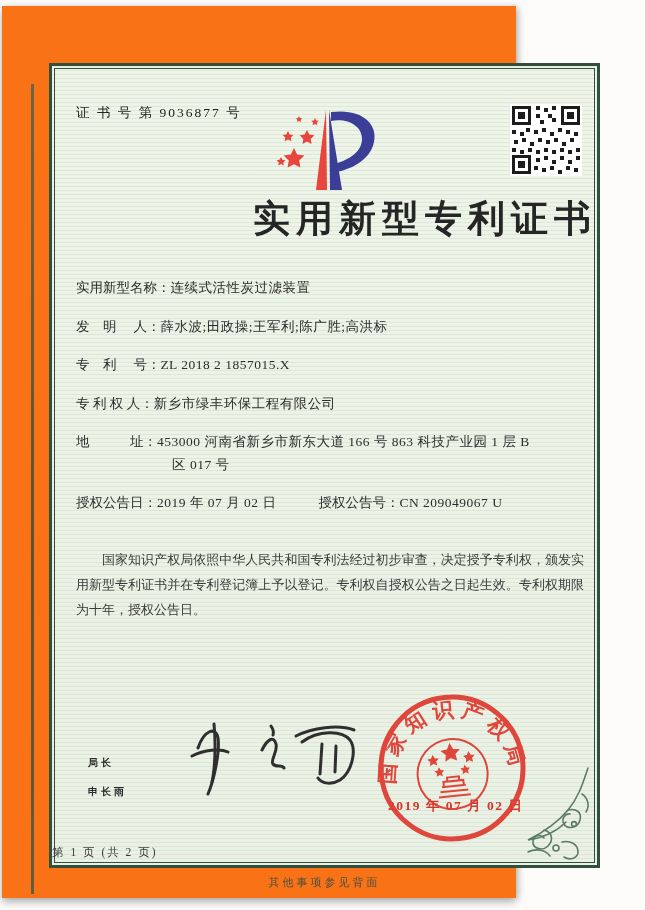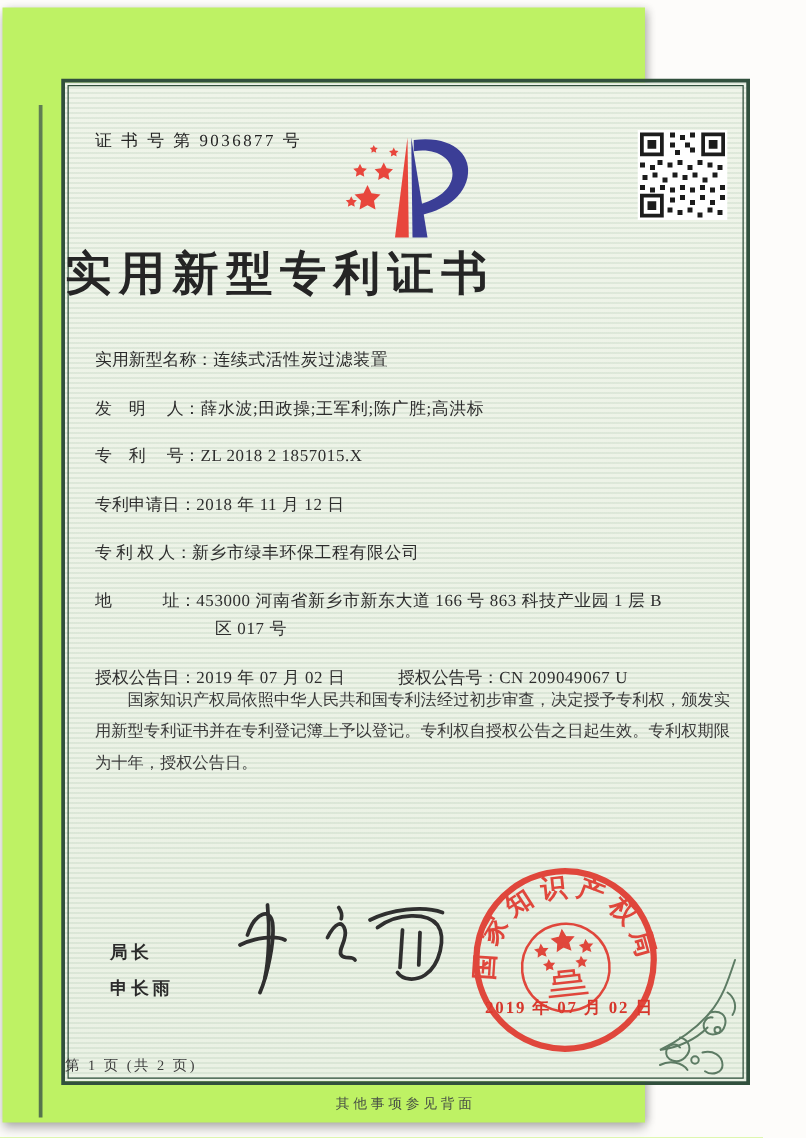--- a/index.html
+++ b/index.html
@@ -1,51 +1,51 @@
 <!DOCTYPE html>
 <html><head>
 <meta charset="utf-8">
 <style>
   * { margin:0; padding:0; box-sizing:border-box; }
   html,body { width:645px; height:910px; font-family:"Liberation Serif","DejaVu Serif",serif; }
   body { position:relative; background:#fdfcfa; overflow:hidden; }
 
   .page { position:absolute; left:2px; top:6px; width:514px; height:892px;
-          background:#bef264; box-shadow:0 4px 8px rgba(0,0,0,.28), 3px 0 6px rgba(0,0,0,.12); }
+          background:#f97316; box-shadow:0 4px 8px rgba(0,0,0,.28), 3px 0 6px rgba(0,0,0,.12); }
   .spine { position:absolute; left:29px; top:78px; width:3px; height:810px;
            background:linear-gradient(180deg,#49614f,#30493b 60%,#3c5547); opacity:.8; }
 
   .frame { position:absolute; left:47px; top:57px; width:551px; height:805px;
            border:3px solid #31503d;
            background:
              repeating-linear-gradient(180deg, rgba(110,155,120,.13) 0 1px, rgba(255,255,255,0) 1px 4px),
              linear-gradient(#eff4e9,#eaf1e4); }
   .frame::before { content:""; position:absolute; inset:2px; border:1px solid #31503d; pointer-events:none; }
 
   .cert-no { position:absolute; left:24px; top:38px; font-size:13.5px; color:#222;
              letter-spacing:2px; }
 
   .logo { position:absolute; left:222px; top:38px; width:112px; height:94px; }
   .qr   { position:absolute; left:458px; top:38px; width:72px; height:72px; }
 
-  .title { position:absolute; left:0; top:128px; width:100%; text-align:left;
+  .title { position:absolute; left:0; top:128px; width:100%; text-align:right;
            font-size:37px; font-weight:700; color:#252525; letter-spacing:6px; }
 
   .fields { position:absolute; left:24px; top:212px; width:505px; font-size:13.5px; color:#2d2d2d; }
   .frow { display:flex; align-items:center; margin-bottom:19.5px; line-height:19px; }
   .flabel { white-space:pre; flex:0 0 auto; }
   .fvalue { letter-spacing:.5px; }
   .fvalue2 { line-height:19px; margin-top:-16px; margin-bottom:19.5px; padding-left:96px; letter-spacing:.5px; }
   .frow .gap { width:42px; flex:0 0 auto; }
 
   .paras { position:absolute; left:24px; top:482px; width:508px; font-size:13px;
            line-height:1.92; color:#3a3a3a; text-align:justify; }
   .paras p { text-indent:2em; }
 
-  .director { position:absolute; left:36px; top:682px; font-size:14px; color:#2b2b2b;
+  .director { position:absolute; left:36px; top:682px; font-size:10px; color:#2b2b2b;
               font-weight:700; line-height:29px; letter-spacing:3px; }
   .signature { position:absolute; left:118px; top:640px; width:210px; height:110px; }
 
   .seal { position:absolute; left:324px; top:626px; width:152px; height:152px;
           transform:rotate(-6deg); opacity:.92; }
   .seal-date { position:absolute; left:336px; top:731px; font-size:13.5px; color:#d6372c;
                font-weight:700; letter-spacing:1.5px; white-space:nowrap; }
 
   .page-footer { position:absolute; left:0; top:779px; width:100%; text-align:left;
                  font-size:11.5px; color:#3c3c3c; letter-spacing:2px; }
@@ -113,24 +113,20 @@
         <span class="flabel">实用新型名称：</span>
         <span class="fvalue">连续式活性炭过滤装置</span>
       </div>
       <div class="frow">
         <span class="flabel">发　明　 人：</span>
         <span class="fvalue">薛水波;田政操;王军利;陈广胜;高洪标</span>
       </div>
       <div class="frow">
         <span class="flabel">专　利　 号：</span>
         <span class="fvalue">ZL 2018 2 1857015.X</span>
-      </div>
-      <div class="frow">
-        <span class="flabel">专利申请日：</span>
-        <span class="fvalue">2018 年 11 月 12 日</span>
       </div>
       <div class="frow">
         <span class="flabel">专 利 权 人：</span>
         <span class="fvalue">新乡市绿丰环保工程有限公司</span>
       </div>
       <div class="frow">
         <span class="flabel">地　　　址：</span>
         <span class="fvalue">453000 河南省新乡市新东大道 166 号 863 科技产业园 1 层 B</span>
       </div>
       <div class="fvalue2">区 017 号</div>

